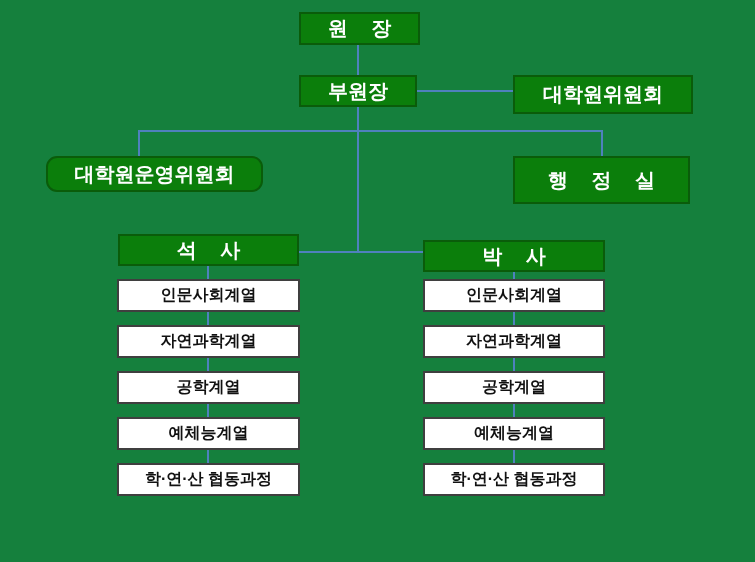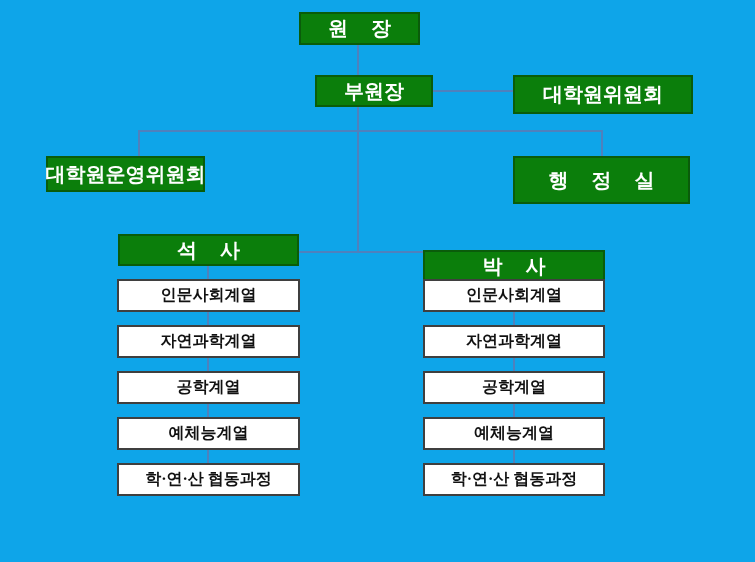--- a/index.html
+++ b/index.html
@@ -1,20 +1,20 @@
 <!DOCTYPE html>
 <html><head>
 <meta charset="utf-8">
 <style>
   html,body{margin:0;padding:0;background:#ffffff;}
   #canvas{
     position:relative;
     width:755px;height:562px;
-    background:#0ea5e9;
-    font-family:Liberation Serif, serif;
+    background:#15803d;
+    font-family:Liberation Sans, sans-serif;
     overflow:hidden;
   }
   .node{
     position:absolute;
     box-sizing:border-box;
     display:flex;align-items:center;justify-content:center;
     font-weight:700;
     text-align:center;
     white-space:nowrap;
   }
@@ -58,31 +58,31 @@
   <div class="line vline" style="left:207px;top:450px;height:13px;"></div>
 
   <div class="line vline" style="left:513px;top:266px;height:13px;"></div>
   <div class="line vline" style="left:513px;top:312px;height:13px;"></div>
   <div class="line vline" style="left:513px;top:358px;height:13px;"></div>
   <div class="line vline" style="left:513px;top:404px;height:13px;"></div>
   <div class="line vline" style="left:513px;top:450px;height:13px;"></div>
 
   <div class="node green spread" style="left:299px;top:12px;width:121px;height:33px;">원 장</div>
 
-  <div class="node green" style="left:299px;top:75px;width:118px;height:32px;margin-left:16px;">부원장</div>
+  <div class="node green" style="left:299px;top:75px;width:118px;height:32px;">부원장</div>
 
   <div class="node green" style="left:513px;top:75px;width:180px;height:39px;">대학원위원회</div>
 
-  <div class="node green" style="left:46px;top:156px;width:159px;height:36px;">대학원운영위원회</div>
+  <div class="node green" style="left:46px;top:156px;width:217px;height:36px;border-radius:11px;">대학원운영위원회</div>
 
   <div class="node green spread" style="left:513px;top:156px;width:177px;height:48px;">행 정 실</div>
 
   <div class="node green spread" style="left:118px;top:234px;width:181px;height:32px;">석 사</div>
 
-  <div class="node green spread" style="left:423px;top:250px;width:182px;height:32px;">박 사</div>
+  <div class="node green spread" style="left:423px;top:240px;width:182px;height:32px;">박 사</div>
 
   <div class="node white" style="left:117px;top:279px;width:183px;height:33px;">인문사회계열</div>
   <div class="node white" style="left:117px;top:325px;width:183px;height:33px;">자연과학계열</div>
   <div class="node white" style="left:117px;top:371px;width:183px;height:33px;">공학계열</div>
   <div class="node white" style="left:117px;top:417px;width:183px;height:33px;">예체능계열</div>
   <div class="node white" style="left:117px;top:463px;width:183px;height:33px;">학·연·산 협동과정</div>
 
   <div class="node white" style="left:423px;top:279px;width:182px;height:33px;">인문사회계열</div>
   <div class="node white" style="left:423px;top:325px;width:182px;height:33px;">자연과학계열</div>
   <div class="node white" style="left:423px;top:371px;width:182px;height:33px;">공학계열</div>

